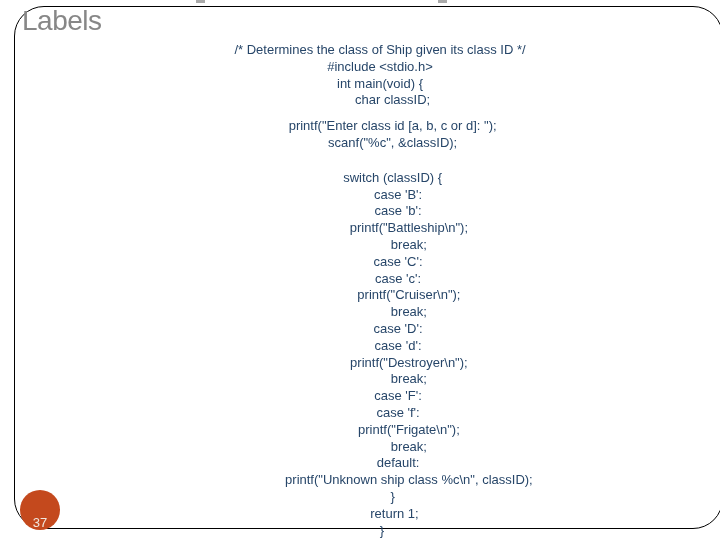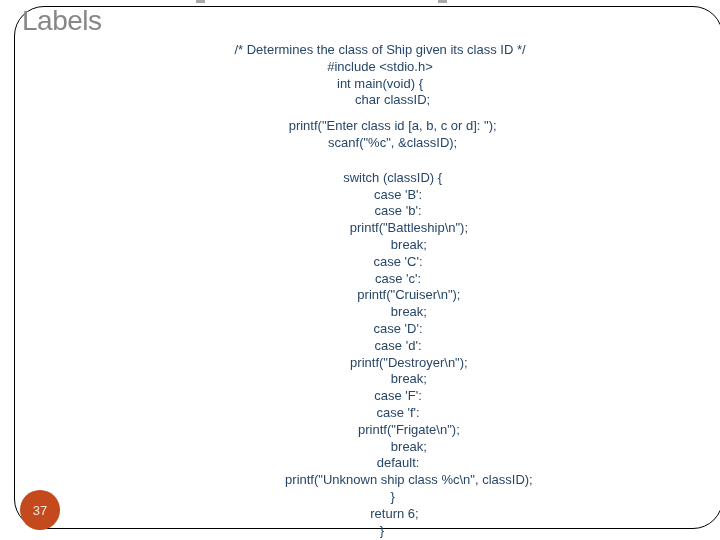--- a/index.html
+++ b/index.html
@@ -75,21 +75,21 @@
 
   .page-badge {
     position: absolute;
     left: 10px;
     top: 490px;
     width: 40px;
     height: 40px;
     border-radius: 50%;
     background: #c4491d;
     display: flex;
-    align-items: center;
+    align-items: flex-end;
     justify-content: center;
     color: #f0e7de;
     font-size: 13px;
     font-family: "Liberation Sans", sans-serif;
   }
 </style>
 </head>
 <body>
 
 <div class="stage">
@@ -121,21 +121,21 @@
           case 'd':
                 printf("Destroyer\n");
                 break;
           case 'F':
           case 'f':
                 printf("Frigate\n");
                 break;
           default:
                 printf("Unknown ship class %c\n", classID);
        }
-        return 6;
+        return 1;
  }</pre>
   </div>
 
   <div class="page-badge">
     <span>37</span>
   </div>
 
 </div>
 
 </body></html>

